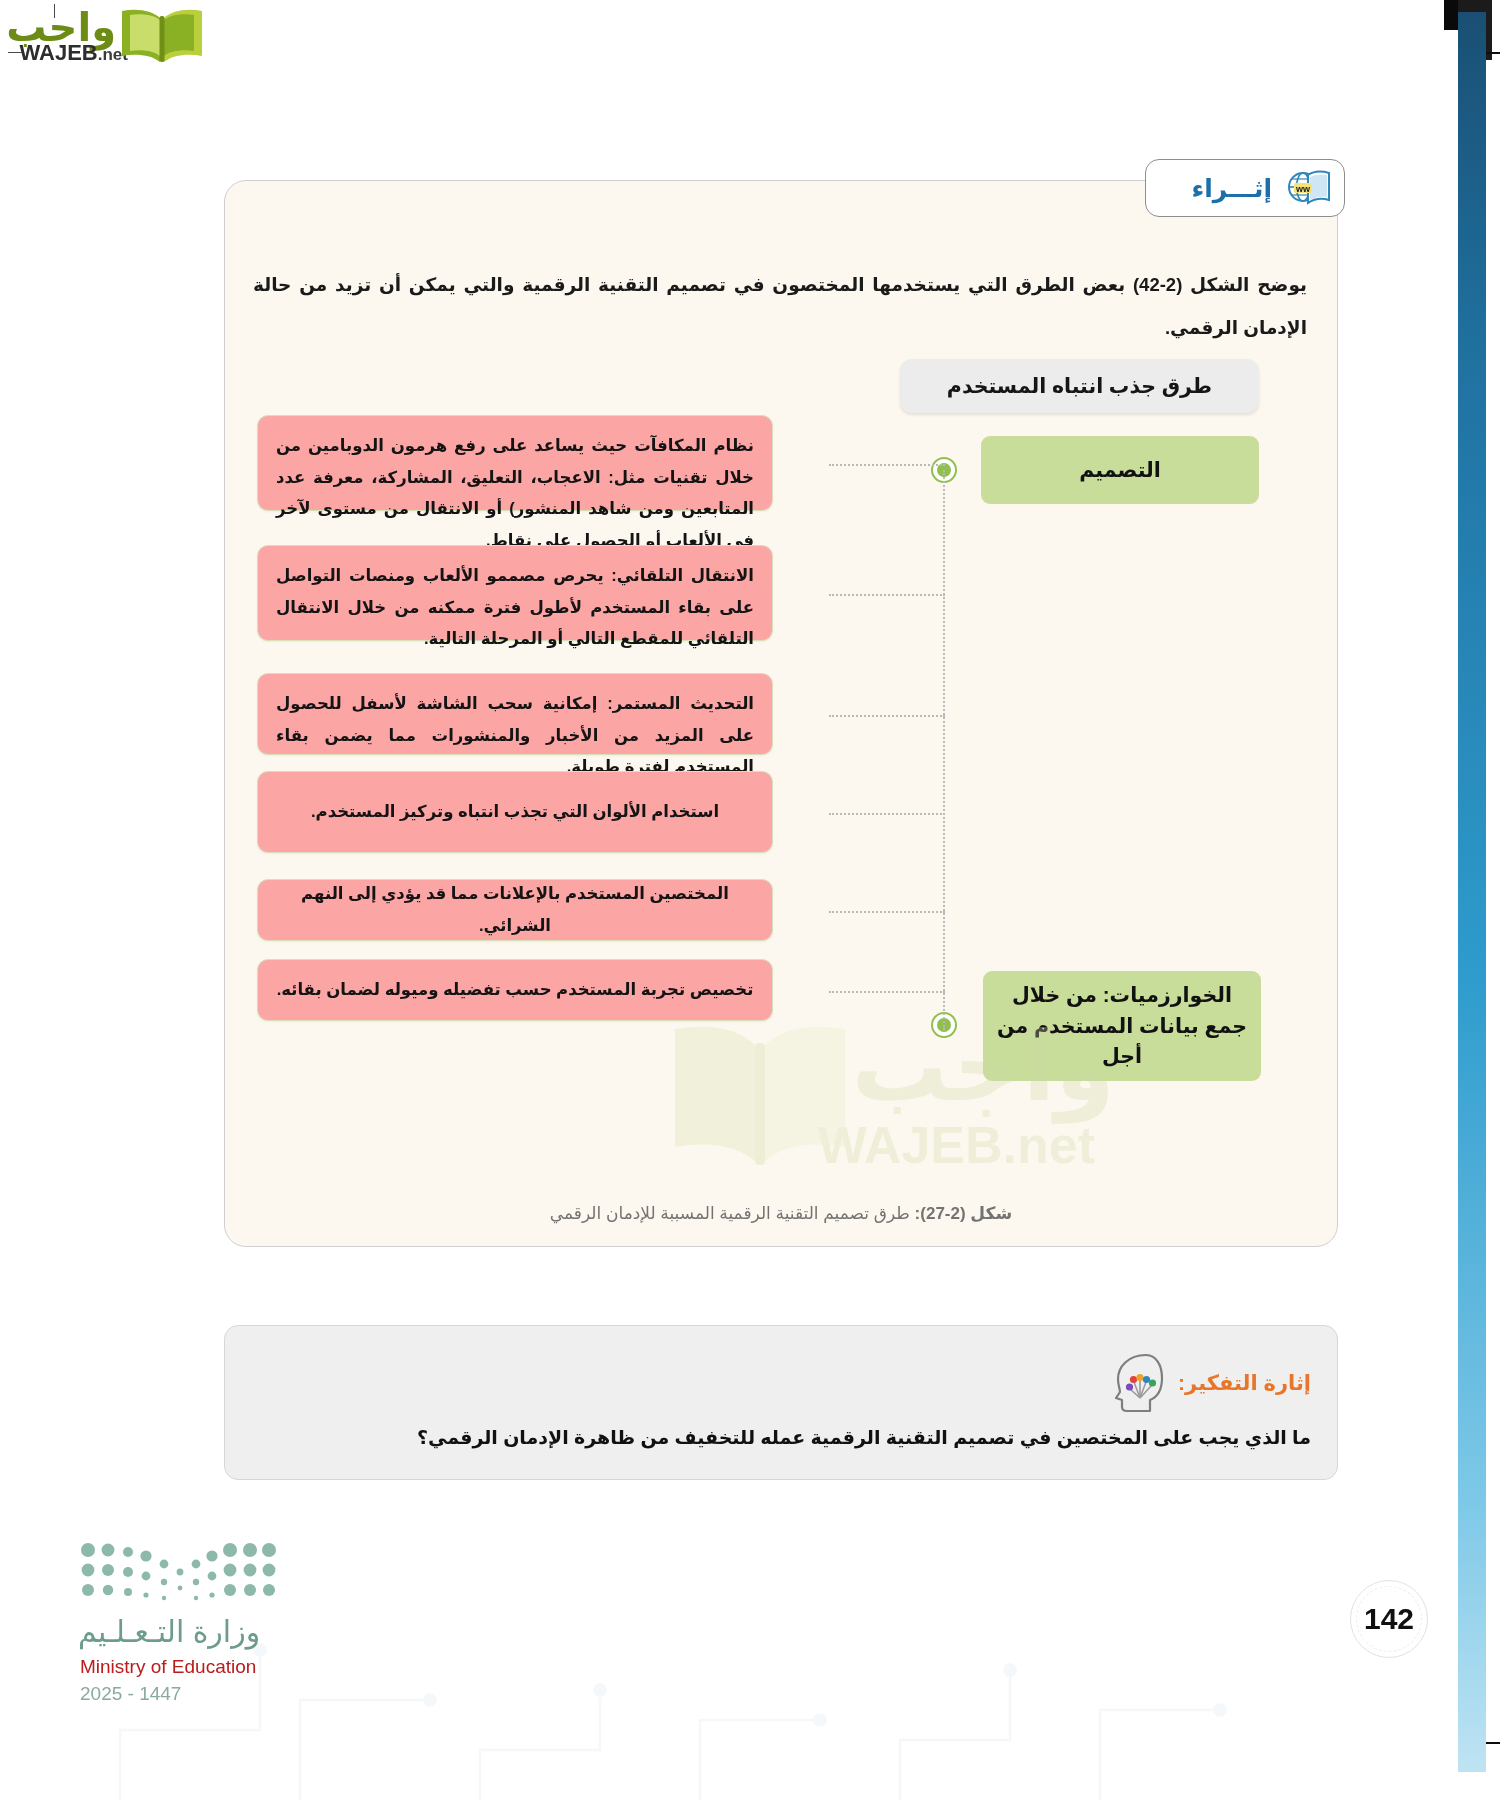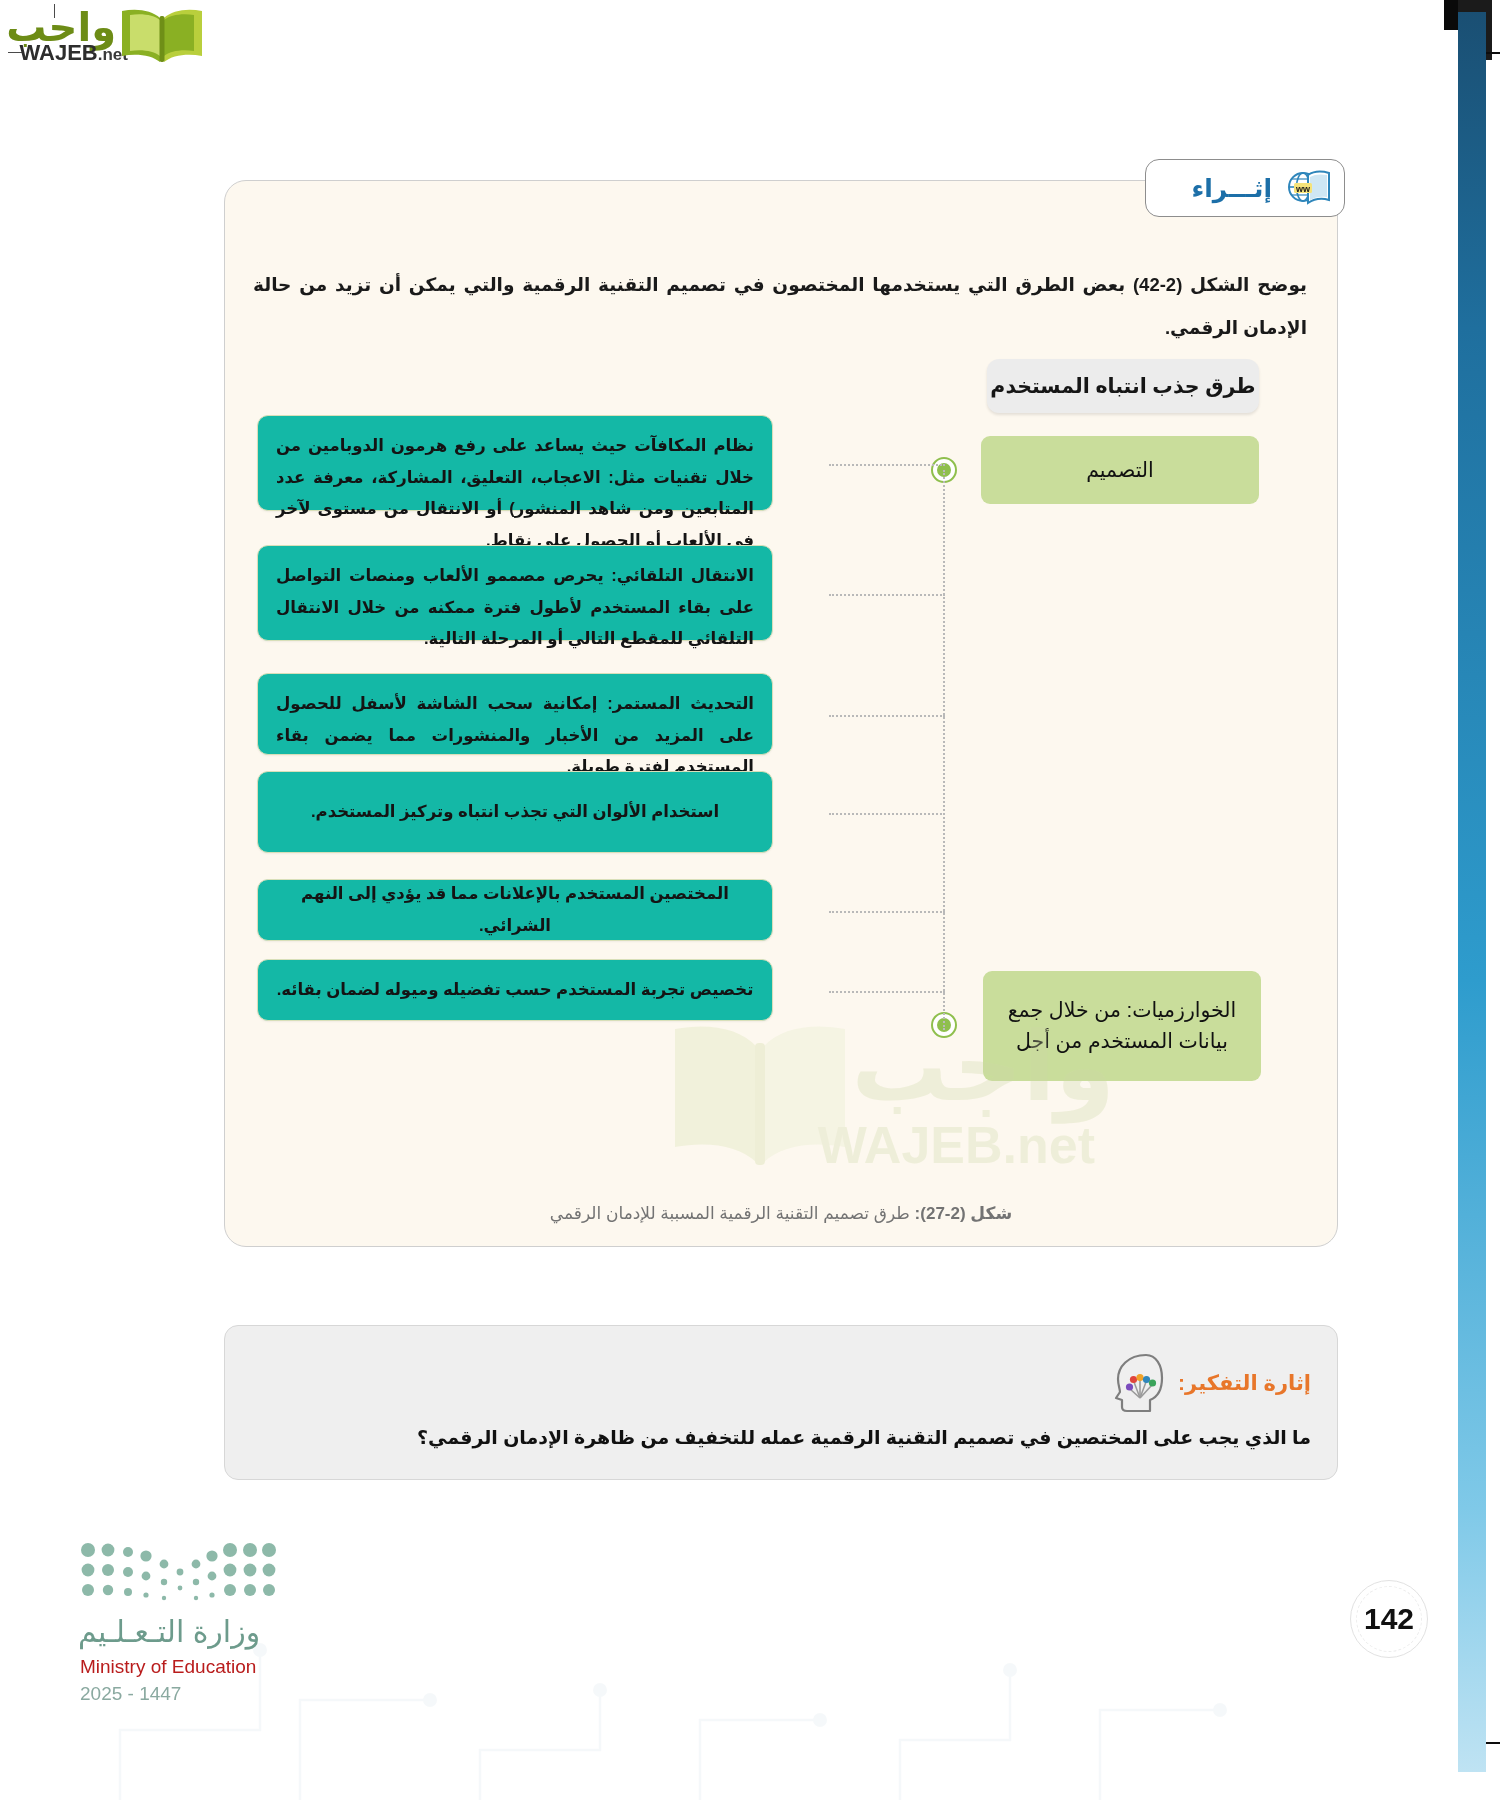--- a/index.html
+++ b/index.html
@@ -139,21 +139,21 @@
     color: #1a1a1a;
     font-weight: bold;
     text-align: justify;
     direction: rtl;
   }
 
   
   .pill-top {
     position: absolute;
     right: 78px; top: 178px;
-    width: 272px; height: 54px;
+    width: 359px; height: 54px;
     background: #ececec;
     border-radius: 12px;
     display: flex;
     align-items: center;
     justify-content: center;
     font-size: 20.5px;
     font-weight: bold;
     color: #161616;
     box-shadow: 0 2px 3px rgba(0,0,0,0.10);
   }
@@ -161,21 +161,21 @@
   
   .green-box {
     position: absolute;
     background: #c9dd9b;
     border-radius: 9px;
     display: flex;
     align-items: center;
     justify-content: center;
     text-align: center;
     font-size: 20.5px;
-    font-weight: normal;
+    font-weight: bold;
     color: #111111;
     line-height: 1.5;
     padding: 8px 14px;
   }
   .green-design { right: 78px; top: 255px; width: 278px; height: 68px; }
   .green-algo   { right: 76px; top: 790px; width: 278px; height: 110px; margin-left: 44px; }
 
   
   .node-dot {
     position: absolute;
@@ -202,21 +202,21 @@
     right: 392px;
     width: 0;
     border-right: 2px dotted #b9b9b9;
   }
   .rail-a { top: 289px; height: 560px; }
 
   
   .stmt {
     position: absolute;
     left: 32px;
-    background: #14b8a6;
+    background: #fca5a5;
     border: 1.2px solid #d8dfb9;
     border-radius: 11px;
     padding: 14px 18px;
     font-size: 16.5px;
     line-height: 1.92;
     color: #141414;
     font-weight: bold;
     text-align: justify;
     direction: rtl;
     box-shadow: 0 1px 2px rgba(0,0,0,0.05);

